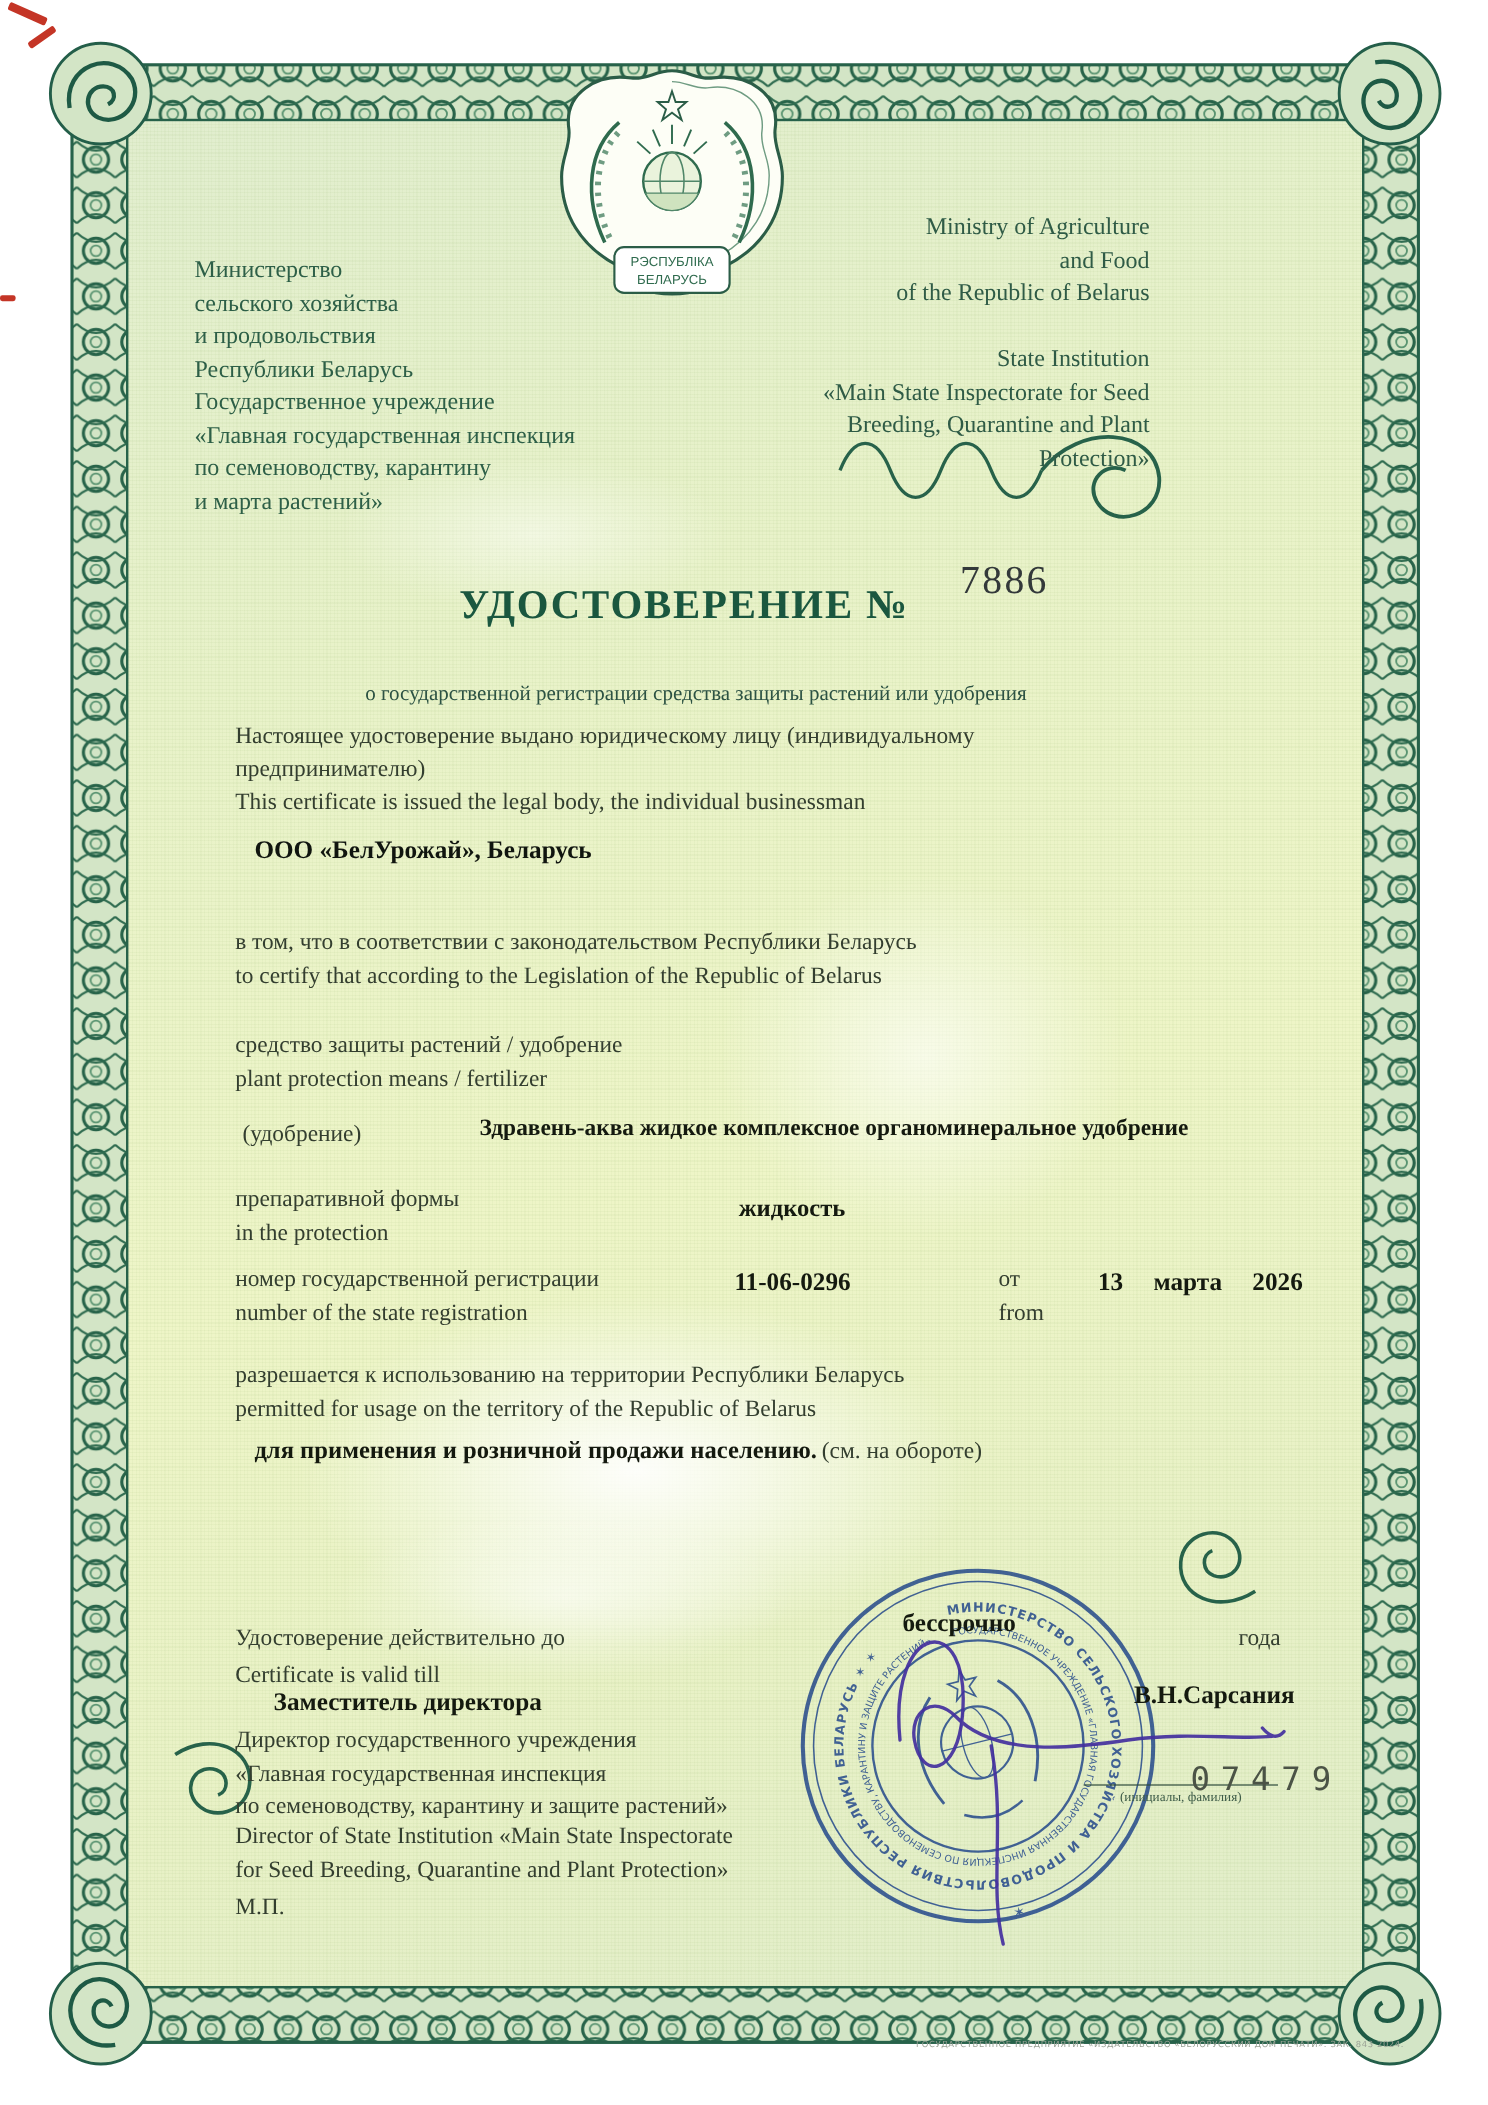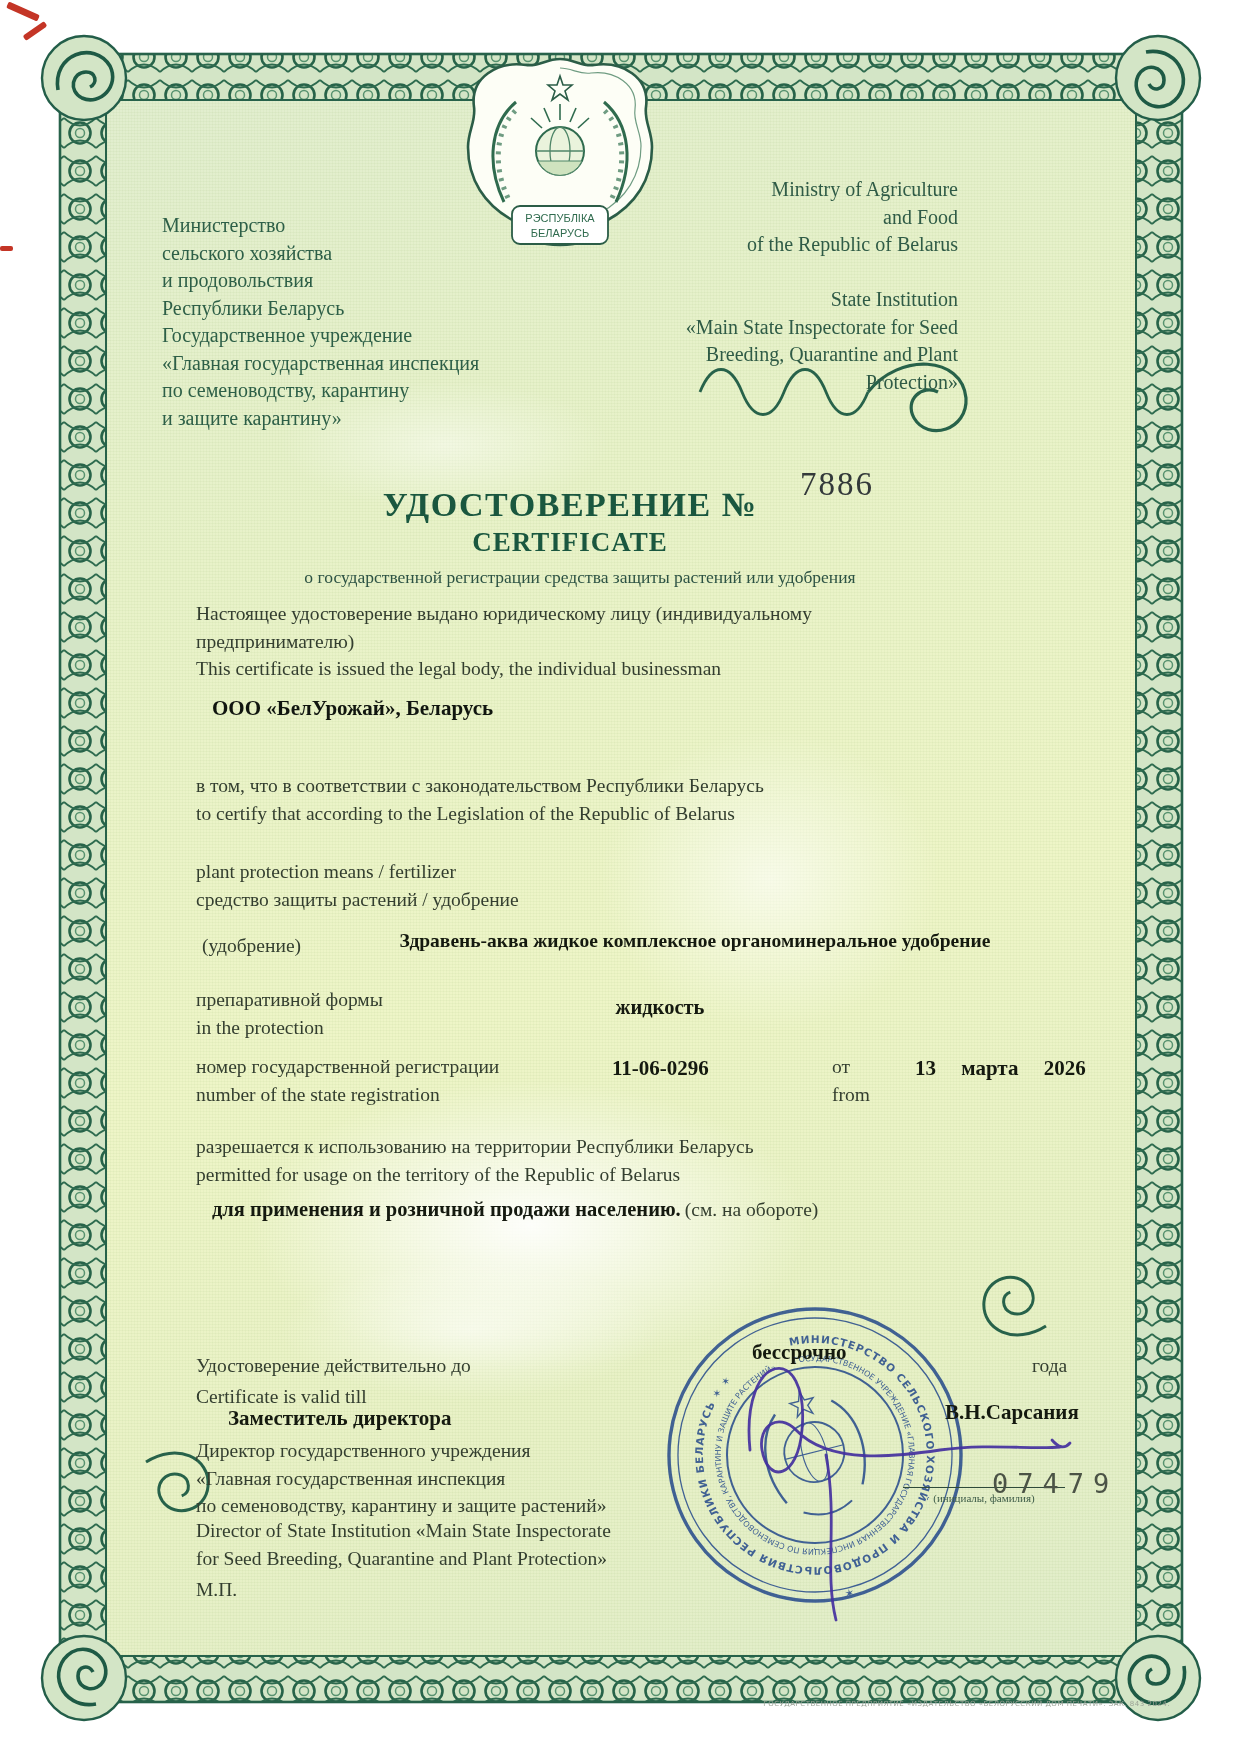--- a/index.html
+++ b/index.html
@@ -114,54 +114,53 @@
   </svg>
 
   <div class="abs ru-head" style="left:162px;top:176px;">
     <div class="hline">Министерство</div>
     <div class="hline">сельского хозяйства</div>
     <div class="hline">и продовольствия</div>
     <div class="hline">Республики Беларусь</div>
     <div class="hline">Государственное учреждение</div>
     <div class="hline">«Главная  государственная  инспекция</div>
     <div class="hline">по семеноводству, карантину</div>
-    <div class="hline">и защите карантину»</div>
+    <div class="hline">и марта растений»</div>
   </div>
   <div class="abs en-head" style="left:600px;top:176px;width:358px;">
     <div class="hline">Ministry of Agriculture</div>
     <div class="hline">and Food</div>
     <div class="hline">of the Republic of Belarus</div>
     <div class="hline"></div>
     <div class="hline">State Institution</div>
     <div class="hline">«Main State Inspectorate for Seed</div>
     <div class="hline">Breeding, Quarantine and Plant</div>
     <div class="hline">Protection»</div>
   </div>
 
   <div class="abs title-ru" style="left:240px;top:486px;width:660px;">УДОСТОВЕРЕНИЕ №</div>
   <div class="abs title-num" style="left:800px;top:466px;">7886</div>
-  <div class="abs title-en" style="left:240px;top:527px;width:660px;">CERTIFICATE</div>
   <div class="abs subtitle" style="left:200px;top:567px;width:760px;">о государственной регистрации средства защиты растений или удобрения</div>
 
   <div class="abs body-text" style="left:196px;top:600px;">
     <div class="hline">Настоящее удостоверение выдано юридическому лицу (индивидуальному</div>
     <div class="hline">предпринимателю)</div>
     <div class="hline">This certificate is issued the legal body, the individual businessman</div>
   </div>
 
   <div class="abs company" style="left:212px;top:696px;">ООО «БелУрожай», Беларусь</div>
 
   <div class="abs body-text" style="left:196px;top:772px;">
     <div class="hline">в том, что в соответствии с законодательством Республики Беларусь</div>
     <div class="hline">to certify that according to the Legislation of the Republic of Belarus</div>
   </div>
 
   <div class="abs body-text" style="left:196px;top:858px;">
+    <div class="hline">средство защиты растений / удобрение</div>
     <div class="hline">plant protection means / fertilizer</div>
-    <div class="hline">средство защиты растений / удобрение</div>
   </div>
 
   <div class="abs body-text" style="left:202px;top:932px;">(удобрение)</div>
   <div class="abs center-box" style="left:370px;top:930px;width:650px;">
     <span class="bold-ink" style="font-size:19.5px;">Здравень-аква жидкое комплексное органоминеральное удобрение</span>
   </div>
 
   <div class="abs body-text" style="left:196px;top:986px;">
     <div class="hline">препаративной формы</div>
     <div class="hline">in the protection</div>

